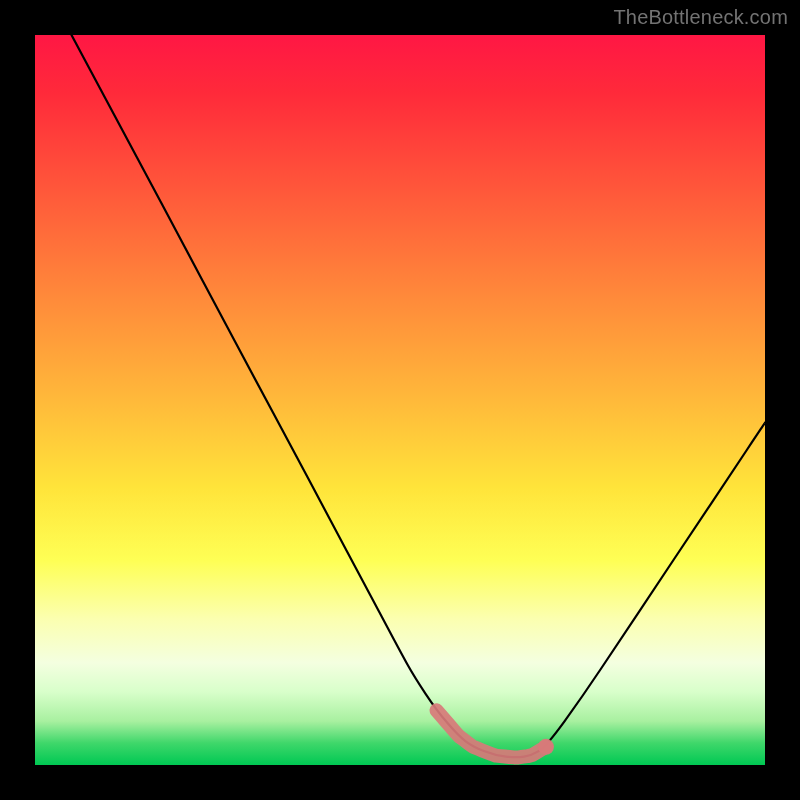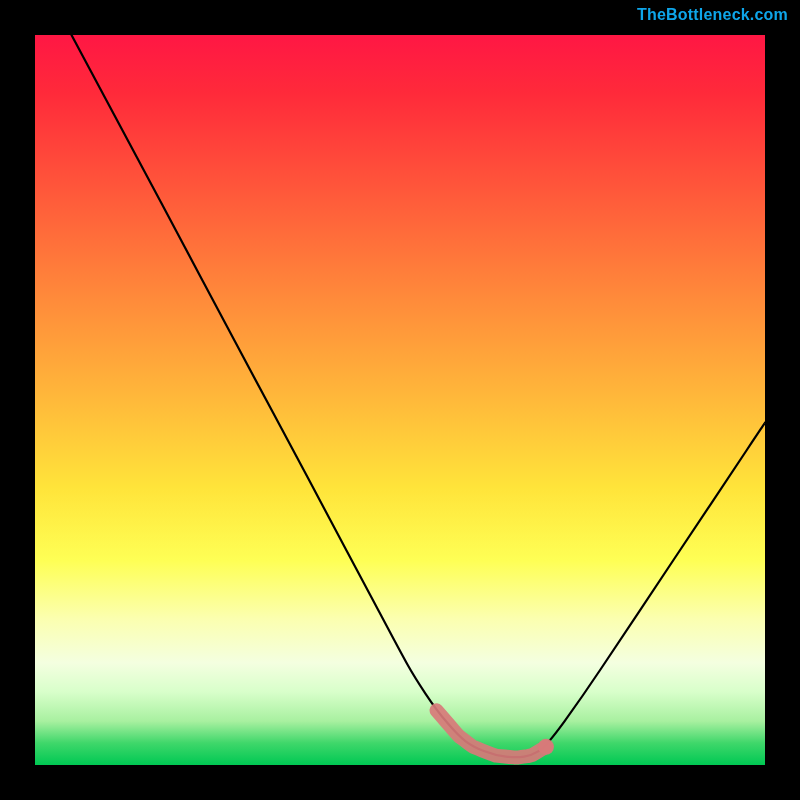--- a/index.html
+++ b/index.html
@@ -45,23 +45,23 @@
     position: absolute;
     left: 0;
     top: 0;
     width: 730px;
     height: 730px;
   }
   .watermark {
     position: absolute;
     top: 6px;
     right: 12px;
-    color: #0ea5e9;
-    font-size: 16px;
-    font-weight: 700;
+    color: #737373;
+    font-size: 20px;
+    font-weight: 400;
     letter-spacing: 0.2px;
     user-select: none;
   }
 </style>
 </head>
 <body>
 
 <div class="frame">
 
   <div class="watermark">TheBottleneck.com</div>

